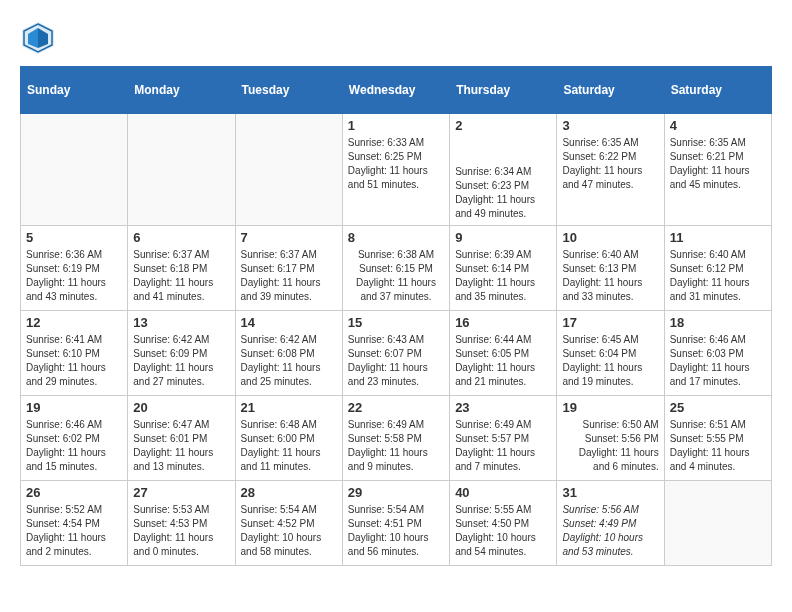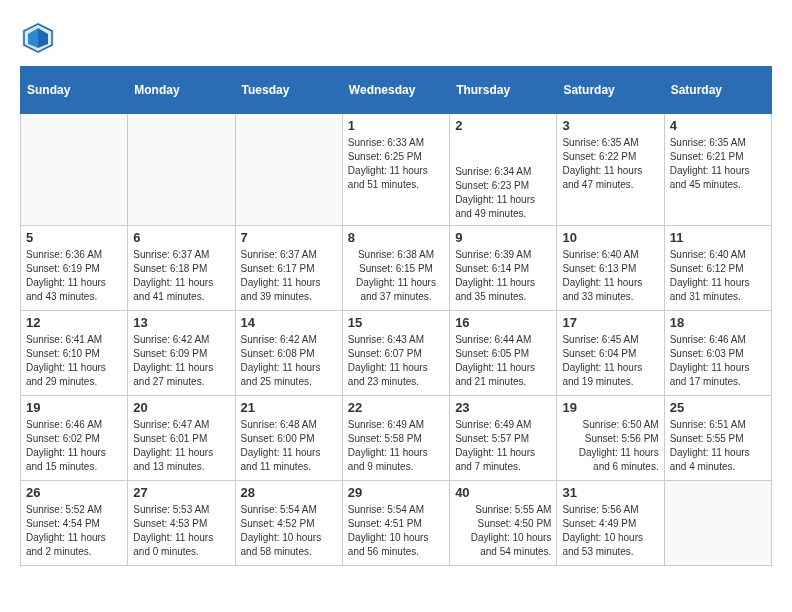--- a/index.html
+++ b/index.html
@@ -335,28 +335,28 @@
         </td>
         <td>
           <span class="day-number">29</span>
           <div class="day-info" style="white-space: pre-line;">Sunrise: 5:54 AM
 Sunset: 4:51 PM
 Daylight: 10 hours
 and 56 minutes.</div>
         </td>
         <td>
           <span class="day-number">40</span>
-          <div class="day-info" style="white-space: pre-line; text-align: right;">Sunrise: 5:55 AM
+          <div class="day-info" style="white-space: pre-line;">Sunrise: 5:55 AM
 Sunset: 4:50 PM
 Daylight: 10 hours
 and 54 minutes.</div>
         </td>
         <td>
           <span class="day-number">31</span>
-          <div class="day-info" style="white-space: pre-line;">Sunrise: 5:56 AM
+          <div class="day-info" style="white-space: pre-line; font-style: italic;">Sunrise: 5:56 AM
 Sunset: 4:49 PM
 Daylight: 10 hours
 and 53 minutes.</div>
         </td>
         <td class="empty-cell"></td>
       </tr>
     </tbody>
 </table>
 
 </body></html>

